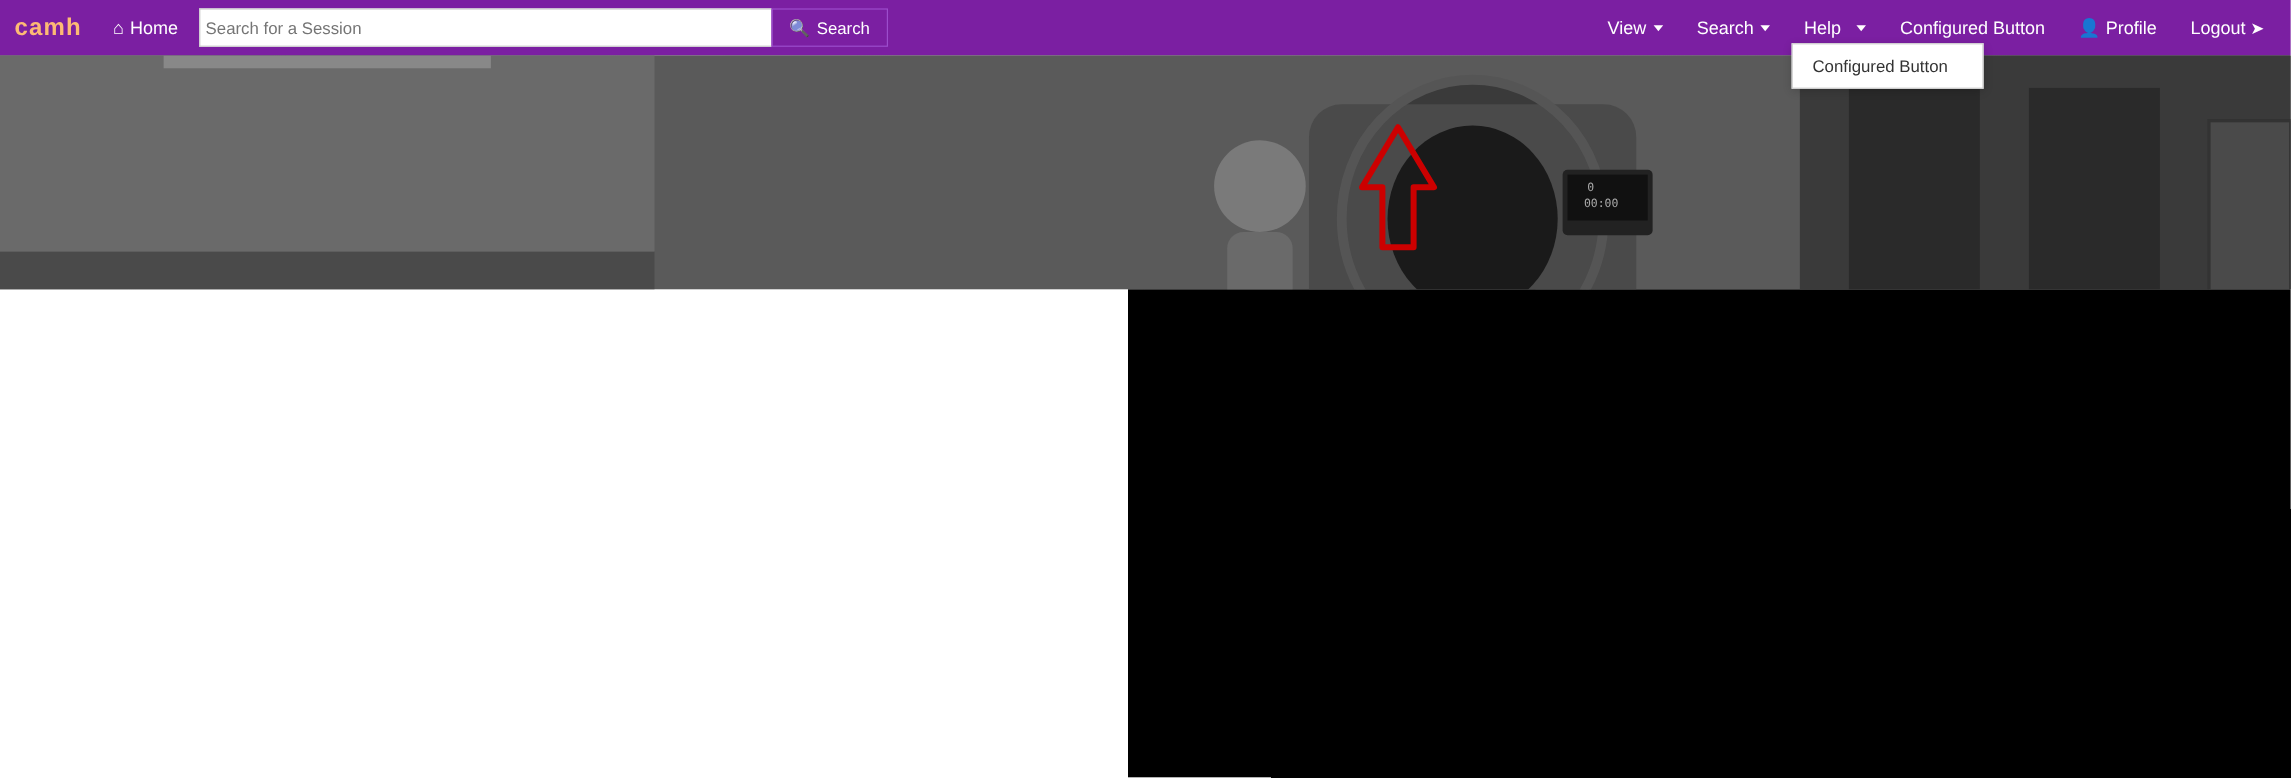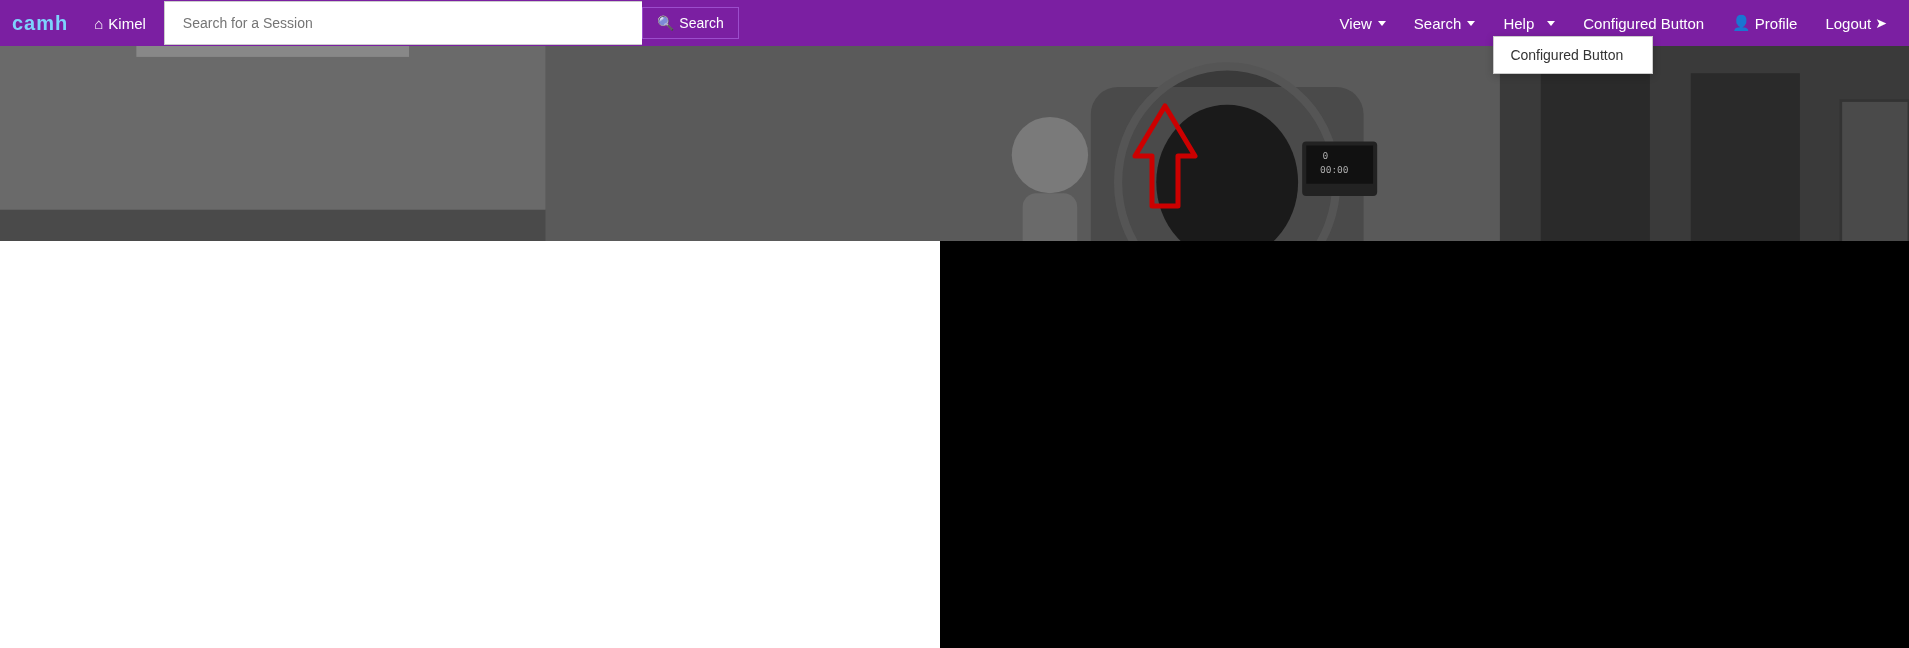--- a/index.html
+++ b/index.html
@@ -10,21 +10,21 @@
       background-color: #7b1fa2;
       display: flex;
       align-items: center;
       height: 46px;
       padding: 0 12px;
       gap: 8px;
       position: relative;
       z-index: 100;
     }
     .navbar-brand {
-      color: #7dd3fc;
+      color: #fdba74;
       font-size: 20px;
       font-weight: bold;
       letter-spacing: 1px;
       margin-right: 8px;
       text-decoration: none;
     }
     .navbar-home {
       display: flex;
       align-items: center;
       gap: 5px;
@@ -36,22 +36,22 @@
     }
     .search-form {
       display: flex;
       align-items: center;
       flex: 1;
       max-width: 620px;
       gap: 0;
     }
     .search-input {
       flex: 1;
-      height: 44px;
-      padding: 0 18px;
+      height: 32px;
+      padding: 0 4px;
       font-size: 14px;
       border: 1px solid #ccc;
       border-right: none;
       outline: none;
       color: #555;
     }
     .search-btn {
       height: 32px;
       background-color: #7b1fa2;
       border: 1px solid #9c4dcc;
@@ -190,21 +190,21 @@
   </style>
 </head>
 <body>
 
 <nav class="navbar">
 
   <a class="navbar-brand">camh</a>
 
   <a class="navbar-home">
     <span>⌂</span>
-    <span>Kimel</span>
+    <span>Home</span>
   </a>
 
   <form class="search-form">
     <input class="search-input" type="text" placeholder="Search for a Session" style="">
     <button class="search-btn" type="submit">
       <span>🔍</span>
       <span>Search</span>
     </button>
   </form>
 

